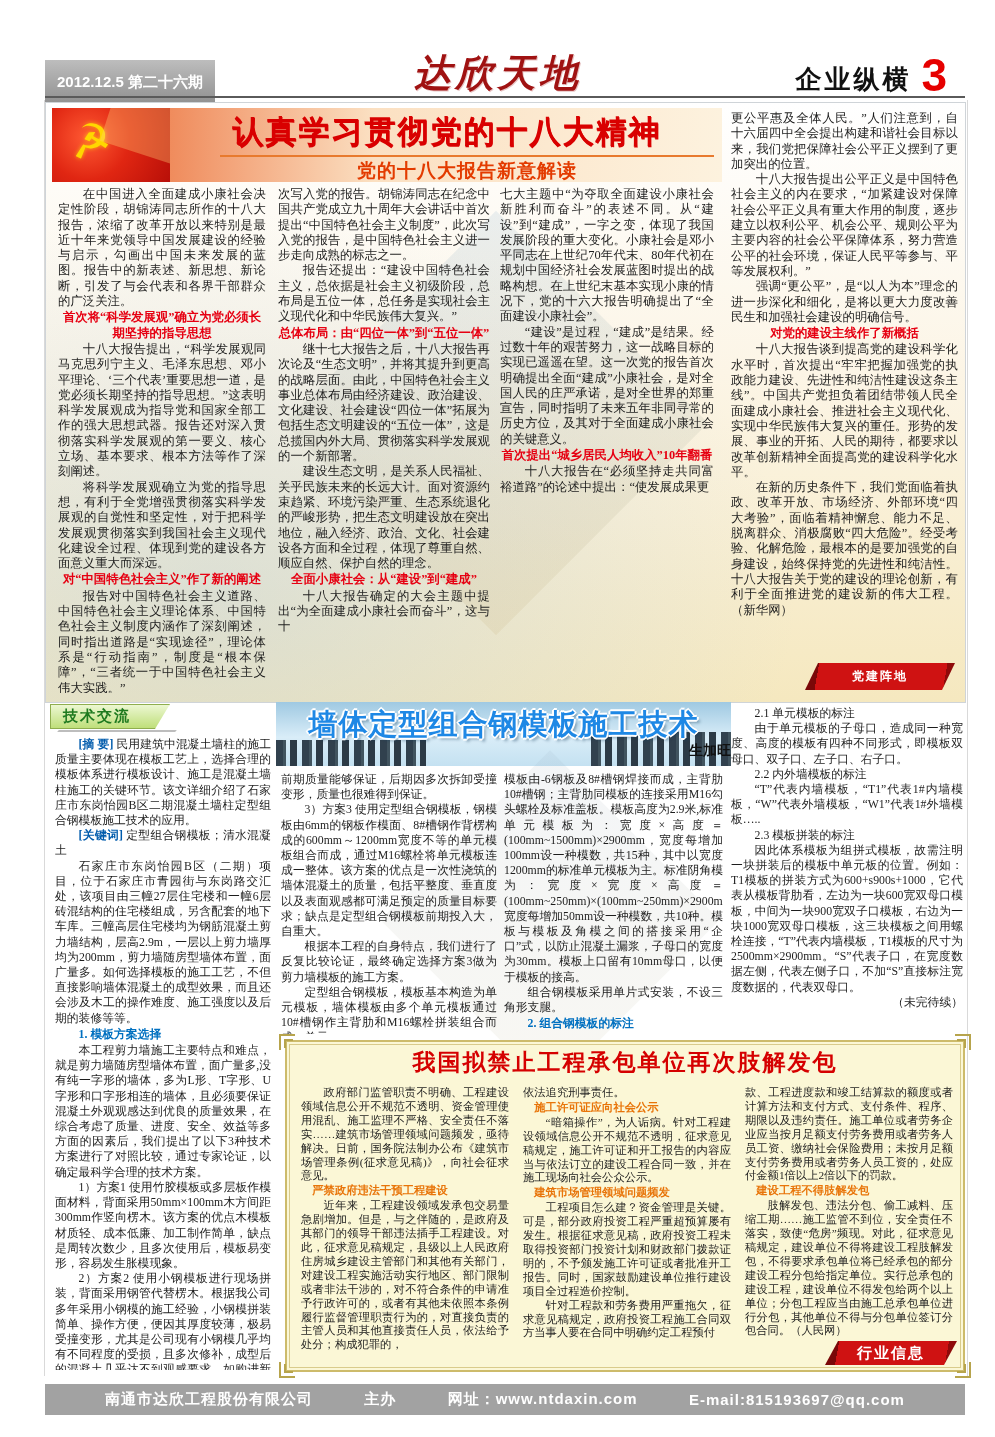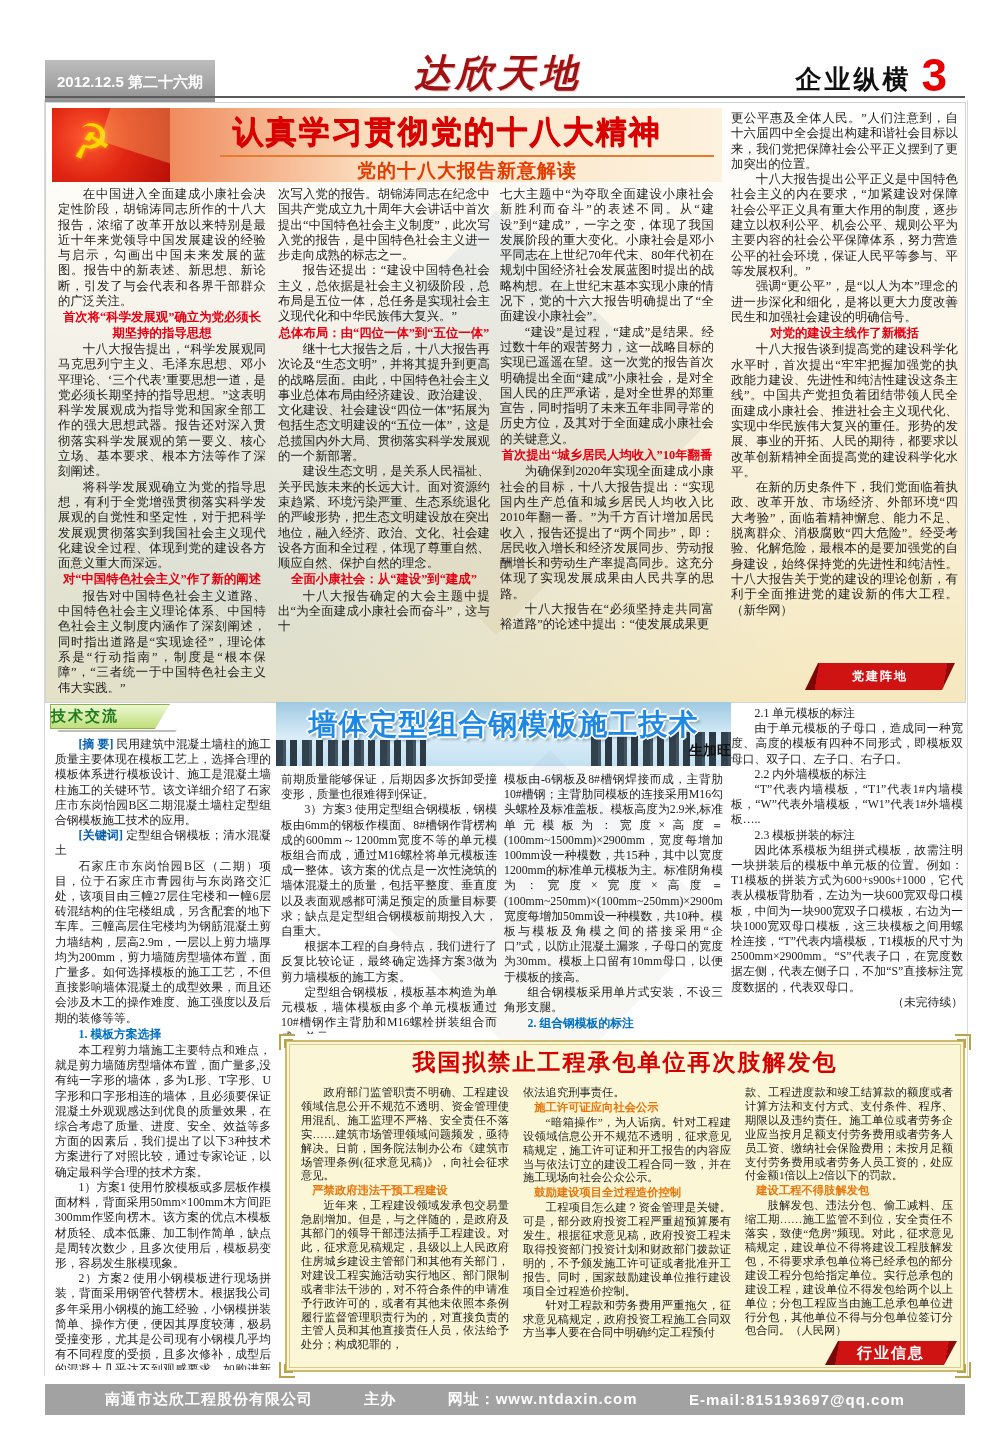--- a/index.html
+++ b/index.html
@@ -66,21 +66,21 @@
           color:#fff;font-weight:bold;font-family:"Liberation Sans","DejaVu Sans",sans-serif;
           background:linear-gradient(100deg,#7a0808 0 14px,#cf1212 14px calc(100% - 12px),#8f0a0a calc(100% - 12px));
           clip-path:polygon(13px 0,100% 0,calc(100% - 13px) 100%,0 100%);}
   .lead-ribbon{right:10px;bottom:12px;width:150px;height:27px;font-size:12px;letter-spacing:2px;}
   .ind-ribbon{right:6px;bottom:5px;width:132px;height:24px;font-size:15px;letter-spacing:2px;}
 
   
   .tag{position:absolute;left:50px;top:704px;width:120px;height:25px;box-sizing:border-box;
        background:linear-gradient(#ecf7d2,#bfdf7a);border:1px solid #8fae4e;
        clip-path:polygon(0 0,100% 0,calc(100% - 15px) 100%,0 100%);
-       display:flex;align-items:center;color:#1f7a1f;font-weight:bold;
+       display:flex;align-items:center;padding-left:12px;color:#1f7a1f;font-weight:bold;
        font-size:15px;letter-spacing:2px;font-family:"Liberation Sans","DejaVu Sans",sans-serif;}
   .tag-shadow{position:absolute;left:58px;top:730px;width:118px;border-top:2px solid #bdbdbd;
               transform:skewX(-40deg);}
   .tech-banner{position:absolute;left:276px;top:702px;width:455px;height:64px;overflow:hidden;
                background:linear-gradient(180deg,#9fc9e2 0%,#d9edf8 55%,#c4e1f1 100%);}
   .sky{position:absolute;bottom:0;height:26px;
        background:
          repeating-linear-gradient(90deg,#31414e 0 7px,#41545f 7px 10px,transparent 10px 14px,
                                    #2c3a46 14px 21px,transparent 21px 26px);}
   .sky-l{left:0;width:150px;}
@@ -164,21 +164,20 @@
         <div class="sub h-red">总体布局：由“四位一体”到“五位一体”</div>
         <p class="para">继十七大报告之后，十八大报告再次论及“生态文明”，并将其提升到更高的战略层面。由此，中国特色社会主义事业总体布局由经济建设、政治建设、文化建设、社会建设“四位一体”拓展为包括生态文明建设的“五位一体”，这是总揽国内外大局、贯彻落实科学发展观的一个新部署。</p>
         <p class="para">建设生态文明，是关系人民福祉、关乎民族未来的长远大计。面对资源约束趋紧、环境污染严重、生态系统退化的严峻形势，把生态文明建设放在突出地位，融入经济、政治、文化、社会建设各方面和全过程，体现了尊重自然、顺应自然、保护自然的理念。</p>
         <div class="sub h-red">全面小康社会：从“建设”到“建成”</div>
         <p class="para">十八大报告确定的大会主题中提出“为全面建成小康社会而奋斗”，这与十</p>
       </div>
     <div class="mcol c3">
         <p class="para ni">七大主题中“为夺取全面建设小康社会新胜利而奋斗”的表述不同。从“建设”到“建成”，一字之变，体现了我国发展阶段的重大变化。小康社会是邓小平同志在上世纪70年代末、80年代初在规划中国经济社会发展蓝图时提出的战略构想。在上世纪末基本实现小康的情况下，党的十六大报告明确提出了“全面建设小康社会”。</p>
         <p class="para">“建设”是过程，“建成”是结果。经过数十年的艰苦努力，这一战略目标的实现已遥遥在望。这一次党的报告首次明确提出全面“建成”小康社会，是对全国人民的庄严承诺，是对全世界的郑重宣告，同时指明了未来五年非同寻常的历史方位，及其对于全面建成小康社会的关键意义。</p>
         <div class="sub h-red">首次提出“城乡居民人均收入”10年翻番</div>
-        <p class="para">为确保到2020年实现全面建成小康社会的目标，十八大报告提出：“实现国内生产总值和城乡居民人均收入比2010年翻一番。”为千方百计增加居民收入，报告还提出了“两个同步”，即：居民收入增长和经济发展同步、劳动报酬增长和劳动生产率提高同步。这充分体现了实现发展成果由人民共享的思路。</p>
         <p class="para">十八大报告在“必须坚持走共同富裕道路”的论述中提出：“使发展成果更</p>
       </div>
     <div class="mcol c4">
         <p class="para ni">更公平惠及全体人民。”人们注意到，自十六届四中全会提出构建和谐社会目标以来，我们党把保障社会公平正义摆到了更加突出的位置。</p>
         <p class="para">十八大报告提出公平正义是中国特色社会主义的内在要求，“加紧建设对保障社会公平正义具有重大作用的制度，逐步建立以权利公平、机会公平、规则公平为主要内容的社会公平保障体系，努力营造公平的社会环境，保证人民平等参与、平等发展权利。”</p>
         <p class="para">强调“更公平”，是“以人为本”理念的进一步深化和细化，是将以更大力度改善民生和加强社会建设的明确信号。</p>
         <div class="sub h-red">对党的建设主线作了新概括</div>
         <p class="para">十八大报告谈到提高党的建设科学化水平时，首次提出“牢牢把握加强党的执政能力建设、先进性和纯洁性建设这条主线”。中国共产党担负着团结带领人民全面建成小康社会、推进社会主义现代化、实现中华民族伟大复兴的重任。形势的发展、事业的开拓、人民的期待，都要求以改革创新精神全面提高党的建设科学化水平。</p>
         <p class="para">在新的历史条件下，我们党面临着执政、改革开放、市场经济、外部环境“四大考验”，面临着精神懈怠、能力不足、脱离群众、消极腐败“四大危险”。经受考验、化解危险，最根本的是要加强党的自身建设，始终保持党的先进性和纯洁性。十八大报告关于党的建设的理论创新，有利于全面推进党的建设新的伟大工程。（新华网）</p>
       </div>
@@ -234,21 +233,21 @@
     <div class="ind-title">我国拟禁止工程承包单位再次肢解发包</div>
     <div class="icol i1">
         <p class="para">政府部门监管职责不明确、工程建设领域信息公开不规范不透明、资金管理使用混乱、施工监理不严格、安全责任不落实……建筑市场管理领域问题频发，亟待解决。日前，国务院法制办公布《建筑市场管理条例(征求意见稿)》，向社会征求意见。</p>
         <div class="sub h-orange">严禁政府违法干预工程建设</div>
         <p class="para">近年来，工程建设领域发承包交易量急剧增加。但是，与之伴随的，是政府及其部门的领导干部违法插手工程建设。对此，征求意见稿规定，县级以上人民政府住房城乡建设主管部门和其他有关部门，对建设工程实施活动实行地区、部门限制或者非法干涉的，对不符合条件的申请准予行政许可的，或者有其他未依照本条例履行监督管理职责行为的，对直接负责的主管人员和其他直接责任人员，依法给予处分；构成犯罪的，</p>
       </div>
     <div class="icol i2">
         <p class="para ni">依法追究刑事责任。</p>
         <div class="sub h-orange">施工许可证应向社会公示</div>
         <p class="para">“暗箱操作”，为人诟病。针对工程建设领域信息公开不规范不透明，征求意见稿规定，施工许可证和开工报告的内容应当与依法订立的建设工程合同一致，并在施工现场向社会公众公示。</p>
-        <div class="sub h-orange">鼓励建设项目全过程造价控制</div>
+        <div class="sub h-orange">建筑市场管理领域问题频发</div>
         <p class="para">工程项目怎么建？资金管理是关键。可是，部分政府投资工程严重超预算屡有发生。根据征求意见稿，政府投资工程未取得投资部门投资计划和财政部门拨款证明的，不予颁发施工许可证或者批准开工报告。同时，国家鼓励建设单位推行建设项目全过程造价控制。</p>
         <p class="para">针对工程款和劳务费用严重拖欠，征求意见稿规定，政府投资工程施工合同双方当事人要在合同中明确约定工程预付</p>
       </div>
     <div class="icol i3">
         <p class="para ni">款、工程进度款和竣工结算款的额度或者计算方法和支付方式、支付条件、程序、期限以及违约责任。施工单位或者劳务企业应当按月足额支付劳务费用或者劳务人员工资、缴纳社会保险费用；未按月足额支付劳务费用或者劳务人员工资的，处应付金额1倍以上2倍以下的罚款。</p>
         <div class="sub h-orange">建设工程不得肢解发包</div>
         <p class="para">肢解发包、违法分包、偷工减料、压缩工期……施工监管不到位，安全责任不落实，致使“危房”频现。对此，征求意见稿规定，建设单位不得将建设工程肢解发包，不得要求承包单位将已经承包的部分建设工程分包给指定单位。实行总承包的建设工程，建设单位不得发包给两个以上单位；分包工程应当由施工总承包单位进行分包，其他单位不得与分包单位签订分包合同。（人民网）</p>
       </div>
     <div class="ribbon ind-ribbon">行业信息</div>
   </section>

